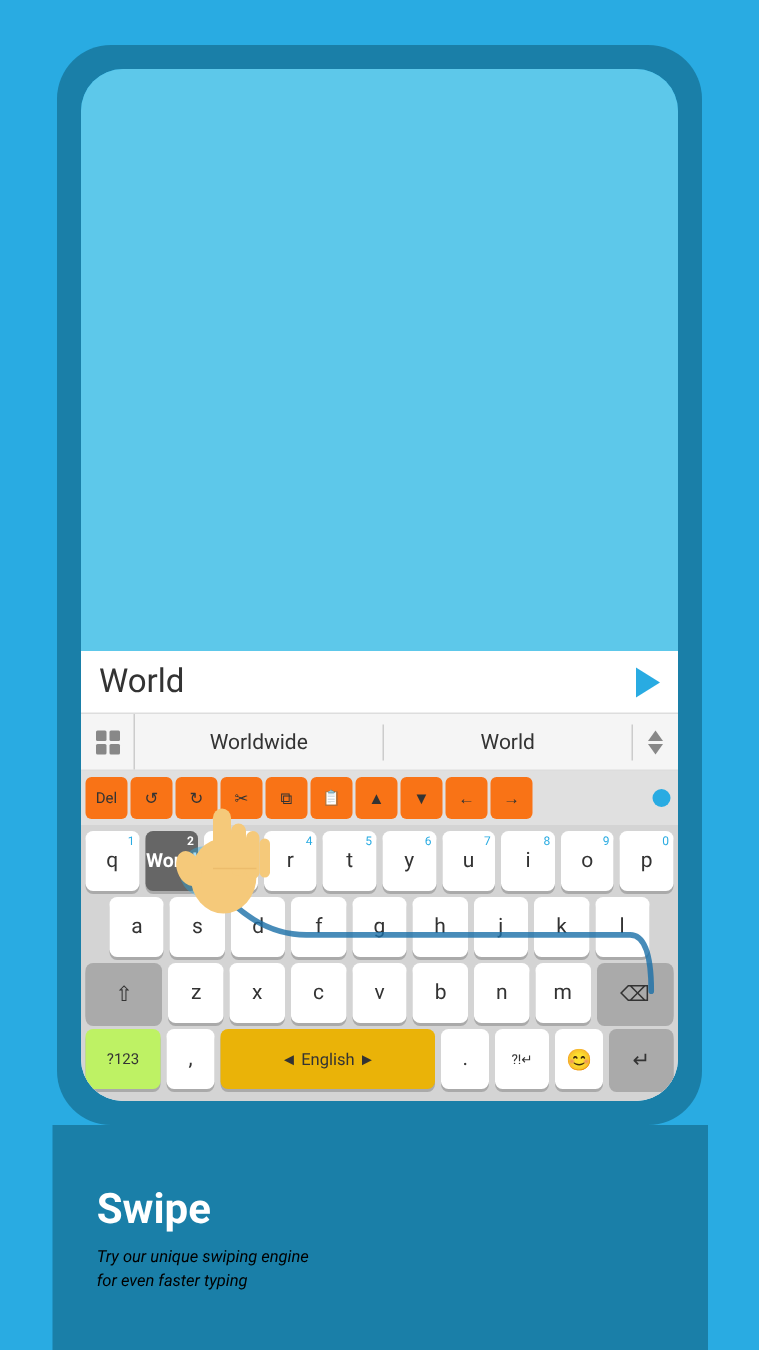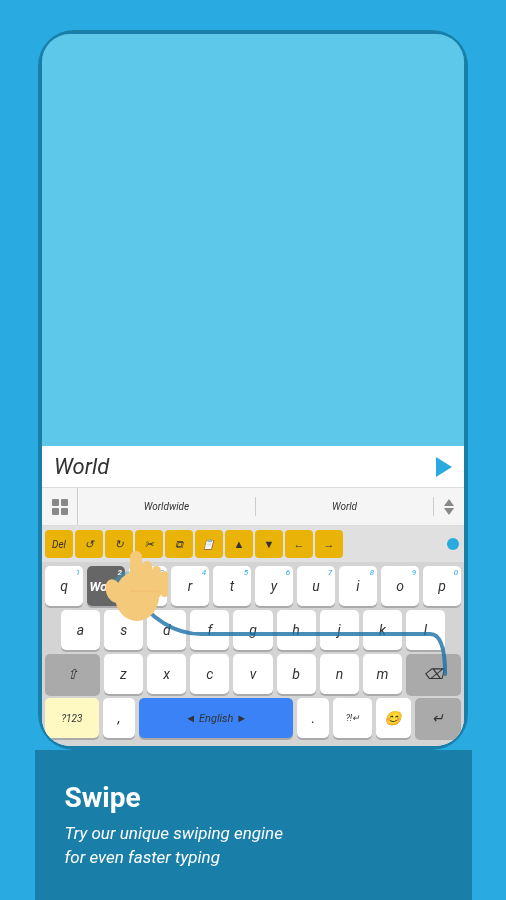--- a/index.html
+++ b/index.html
@@ -23,26 +23,25 @@
       margin-top: 30px;
       position: relative;
       overflow: hidden;
       display: flex;
       flex-direction: column;
     }
 
     .phone-screen {
       flex: 1;
       background: #29ABE2;
-      margin: 4px;
+      margin: 16px;
       border-radius: 28px;
       overflow: hidden;
       display: flex;
       flex-direction: column;
-      font-style: italic;
     }
 
     .screen-top {
       flex: 1;
       background: #5dc8ea;
     }
 
     
     .keyboard-container {
       background: #e8e8e8;
@@ -103,21 +102,21 @@
     }
 
     .grid-cell {
       background: #888;
       border-radius: 1px;
     }
 
     .suggestion-item {
       flex: 1;
       text-align: center;
-      font-size: 10px;
+      font-size: 14px;
       color: #333;
       padding: 4px 6px;
       border-right: 1px solid #ccc;
       white-space: nowrap;
     }
 
     .suggestion-item:last-of-type {
       border-right: none;
     }
 
@@ -152,21 +151,21 @@
     .toolbar-row {
       background: #e0e0e0;
       display: flex;
       align-items: center;
       padding: 3px 3px;
       gap: 2px;
       height: 36px;
     }
 
     .toolbar-btn {
-      background: #eab308;
+      background: #f97316;
       border-radius: 4px;
       padding: 3px 5px;
       font-size: 11px;
       color: #333;
       display: flex;
       align-items: center;
       justify-content: center;
       min-width: 28px;
       height: 28px;
       cursor: pointer;
@@ -218,30 +217,30 @@
 
     .key.shift-key {
       background: #aaa;
     }
 
     .key.backspace-key {
       background: #aaa;
     }
 
     .key.numbers-key {
-      background: #fef9c3;
+      background: #bef264;
       font-size: 11px;
     }
 
     .key.emoji-key {
       background: white;
     }
 
     .key.space-key {
-      background: #3b82f6;
+      background: #eab308;
       flex: 4;
       font-size: 12px;
     }
 
     .key.enter-key {
       background: #aaa;
     }
 
     
     .hand-cursor {
@@ -276,22 +275,22 @@
     }
 
     .swipe-title {
       font-size: 28px;
       font-weight: bold;
       color: white;
       margin-bottom: 8px;
     }
 
     .swipe-description {
-      font-size: 17px;
-      color: #ffffff;
+      font-size: 11px;
+      color: #000000;
       font-style: italic;
       line-height: 1.4;
     }
   </style>
 </head>
 <body>
 
 <div class="phone-frame">
   <div class="phone-screen">
     <div class="screen-top"></div>

